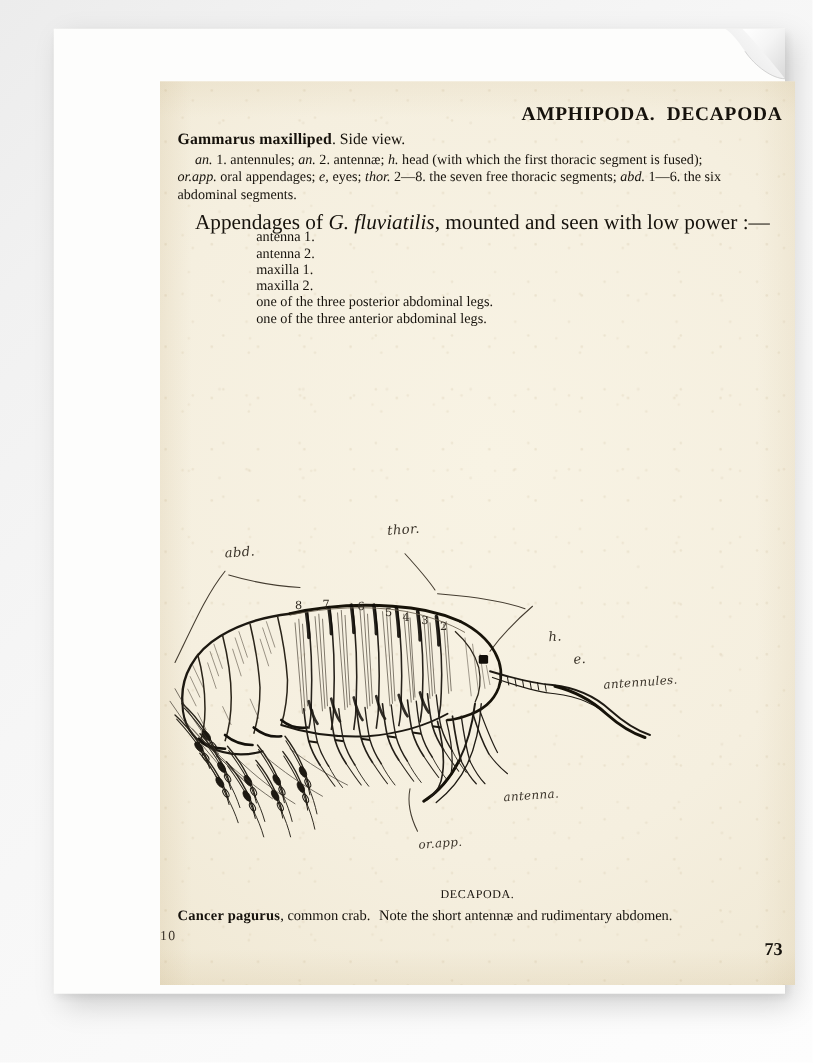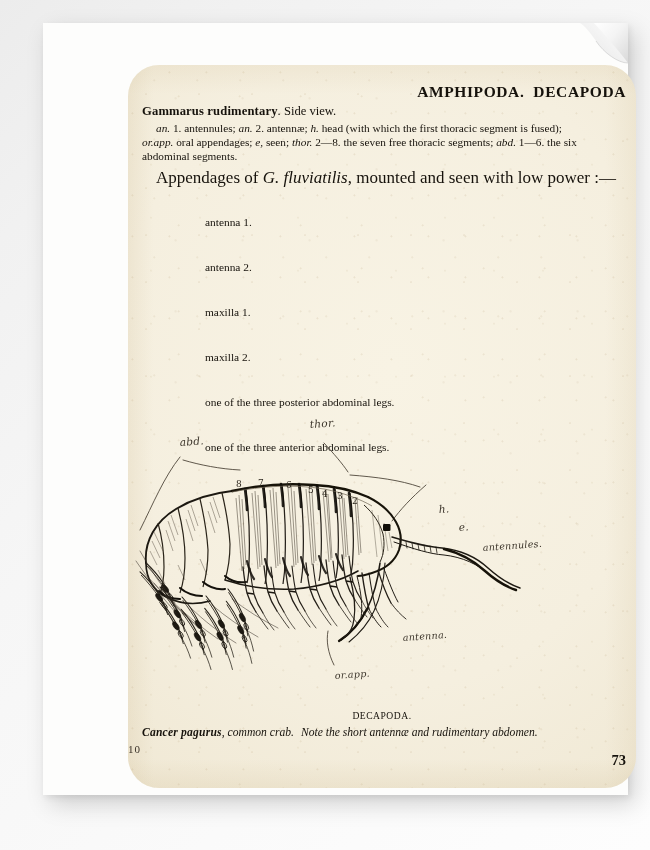--- a/index.html
+++ b/index.html
@@ -33,21 +33,20 @@
   }
 
   
   .page {
     position: absolute;
     left: 85px; top: 42px;
     width: 508px; height: 723px;
     background:
       radial-gradient(ellipse 130% 105% at 52% 42%, #f8f3e4 0%, #f5efdf 42%, #efe7d2 74%, #e9dfc6 100%);
     overflow: hidden;
-    border-radius: 31px;
   }
   
   .page::before {
     content: "";
     position: absolute;
     inset: 0;
     background-image:
       radial-gradient(circle at 12% 18%, rgba(176,150,106,0.16) 0.6px, transparent 1.4px),
       radial-gradient(circle at 34% 62%, rgba(176,150,106,0.13) 0.6px, transparent 1.4px),
       radial-gradient(circle at 61% 26%, rgba(176,150,106,0.12) 0.6px, transparent 1.5px),
@@ -126,21 +125,21 @@
   .appendages-line .ind { display: inline-block; width: 14px; }
   .appendages-line i { font-style: italic; }
 
   .appendage-list {
     position: absolute;
     left: 77px; top: 119px;
     font-size: 11.4px;
     line-height: 12.95px;
     color: #16120c;
   }
-  .appendage-list div { white-space: nowrap; margin-top: 32px; }
+  .appendage-list div { white-space: nowrap; }
 
   
   .plate {
     position: absolute;
     left: 0px; top: 300px;
     width: 508px; height: 320px;
   }
 
   
   .caption-head {
@@ -151,21 +150,20 @@
     font-variant: small-caps;
     letter-spacing: 0.5px;
     color: #16120c;
   }
   .caption-line {
     position: absolute;
     left: 14px; top: 661px;
     font-size: 11.6px;
     color: #16120c;
     white-space: nowrap;
-    font-style: italic;
   }
   .caption-line b { font-weight: bold; letter-spacing: 0.2px; }
   .caption-line .sp { display: inline-block; width: 7px; }
 
   .signature {
     position: absolute;
     left: 0; right: 0; top: 678px;
     text-align: left;
     font-size: 11px;
     letter-spacing: 1px;
@@ -188,26 +186,26 @@
 <div class="mount">
 
   <div class="page">
     <div class="page-inner">
 
       <div class="running-head">
         <span>AMPHIPODA.</span><span class="gap"></span><span>DECAPODA</span>
       </div>
 
       <div class="species-line">
-        <b>Gammarus rudimentary</b><span>. Side view.</span>
+        <b>Gammarus maxilliped</b><span>. Side view.</span>
       </div>
 
       <div class="key-block">
         <span class="ind"></span><span id="key-l1"><i>an.</i><span> 1. antennules; </span><i>an.</i><span> 2. antennæ; </span><i>h.</i><span> head (with which the first thoracic segment is fused);</span></span><br>
-        <span id="key-l2"><i>or.app.</i><span> oral appendages; </span><i>e,</i><span> seen; </span><i>thor.</i><span> 2—8. the seven free thoracic segments; </span><i>abd.</i><span> 1—6. the six</span></span><br>
+        <span id="key-l2"><i>or.app.</i><span> oral appendages; </span><i>e,</i><span> eyes; </span><i>thor.</i><span> 2—8. the seven free thoracic segments; </span><i>abd.</i><span> 1—6. the six</span></span><br>
         <span id="key-l3"><span>abdominal segments.</span></span>
       </div>
 
       <div class="appendages-line">
         <span class="ind"></span><span id="app-intro"><span>Appendages of </span><i>G. fluviatilis</i><span>, mounted and seen with low power :—</span></span>
       </div>
 
       <div class="appendage-list" id="appendage-list">
           <div>antenna 1.</div>
           <div>antenna 2.</div>

